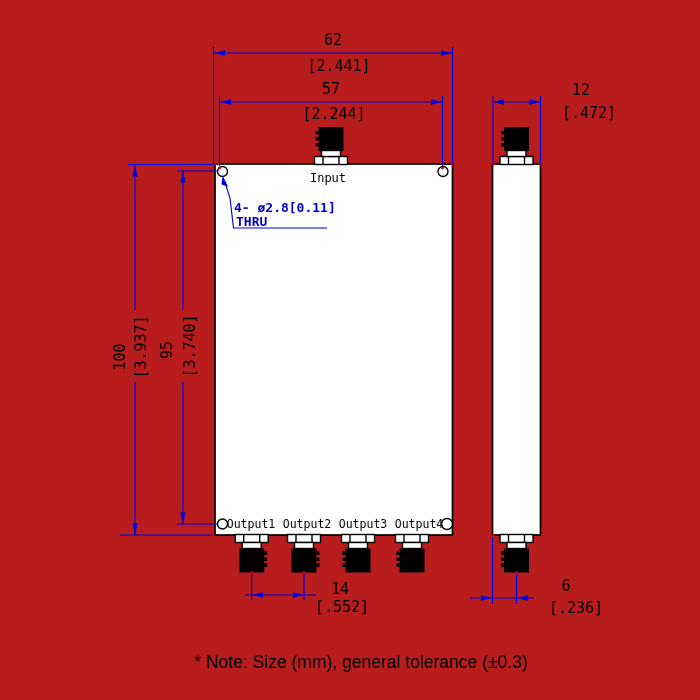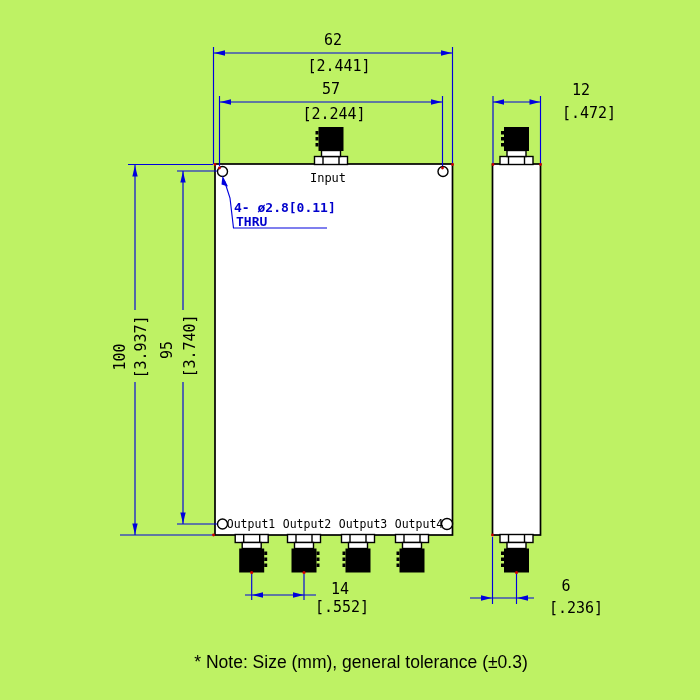--- a/index.html
+++ b/index.html
@@ -1,16 +1,16 @@
 <!DOCTYPE html>
 <html><head>
 <meta charset="utf-8">
 <style>
   html,body{margin:0;padding:0;background:#ffffff;}
-  .canvas{position:relative;width:700px;height:700px;background:#bef264;overflow:hidden;}
+  .canvas{position:relative;width:700px;height:700px;background:#b91c1c;overflow:hidden;}
   svg{display:block;}
   .edge{fill:#ffffff;stroke:#000000;stroke-width:1.7;}
   .ol{fill:#ffffff;stroke:#000000;stroke-width:1.4;}
   .ln{stroke:#000000;stroke-width:1.4;}
   .blk{fill:#000000;stroke:none;}
   .dim{stroke:#0000dd;stroke-width:1.15;fill:none;}
   .dimfill{fill:#0000dd;stroke:none;}
   .hole{fill:#ffffff;stroke:#000000;stroke-width:1.4;}
   .marker{fill:#cc0000;stroke:none;}
   text{font-family:"DejaVu Sans Mono",monospace;fill:#000000;}

